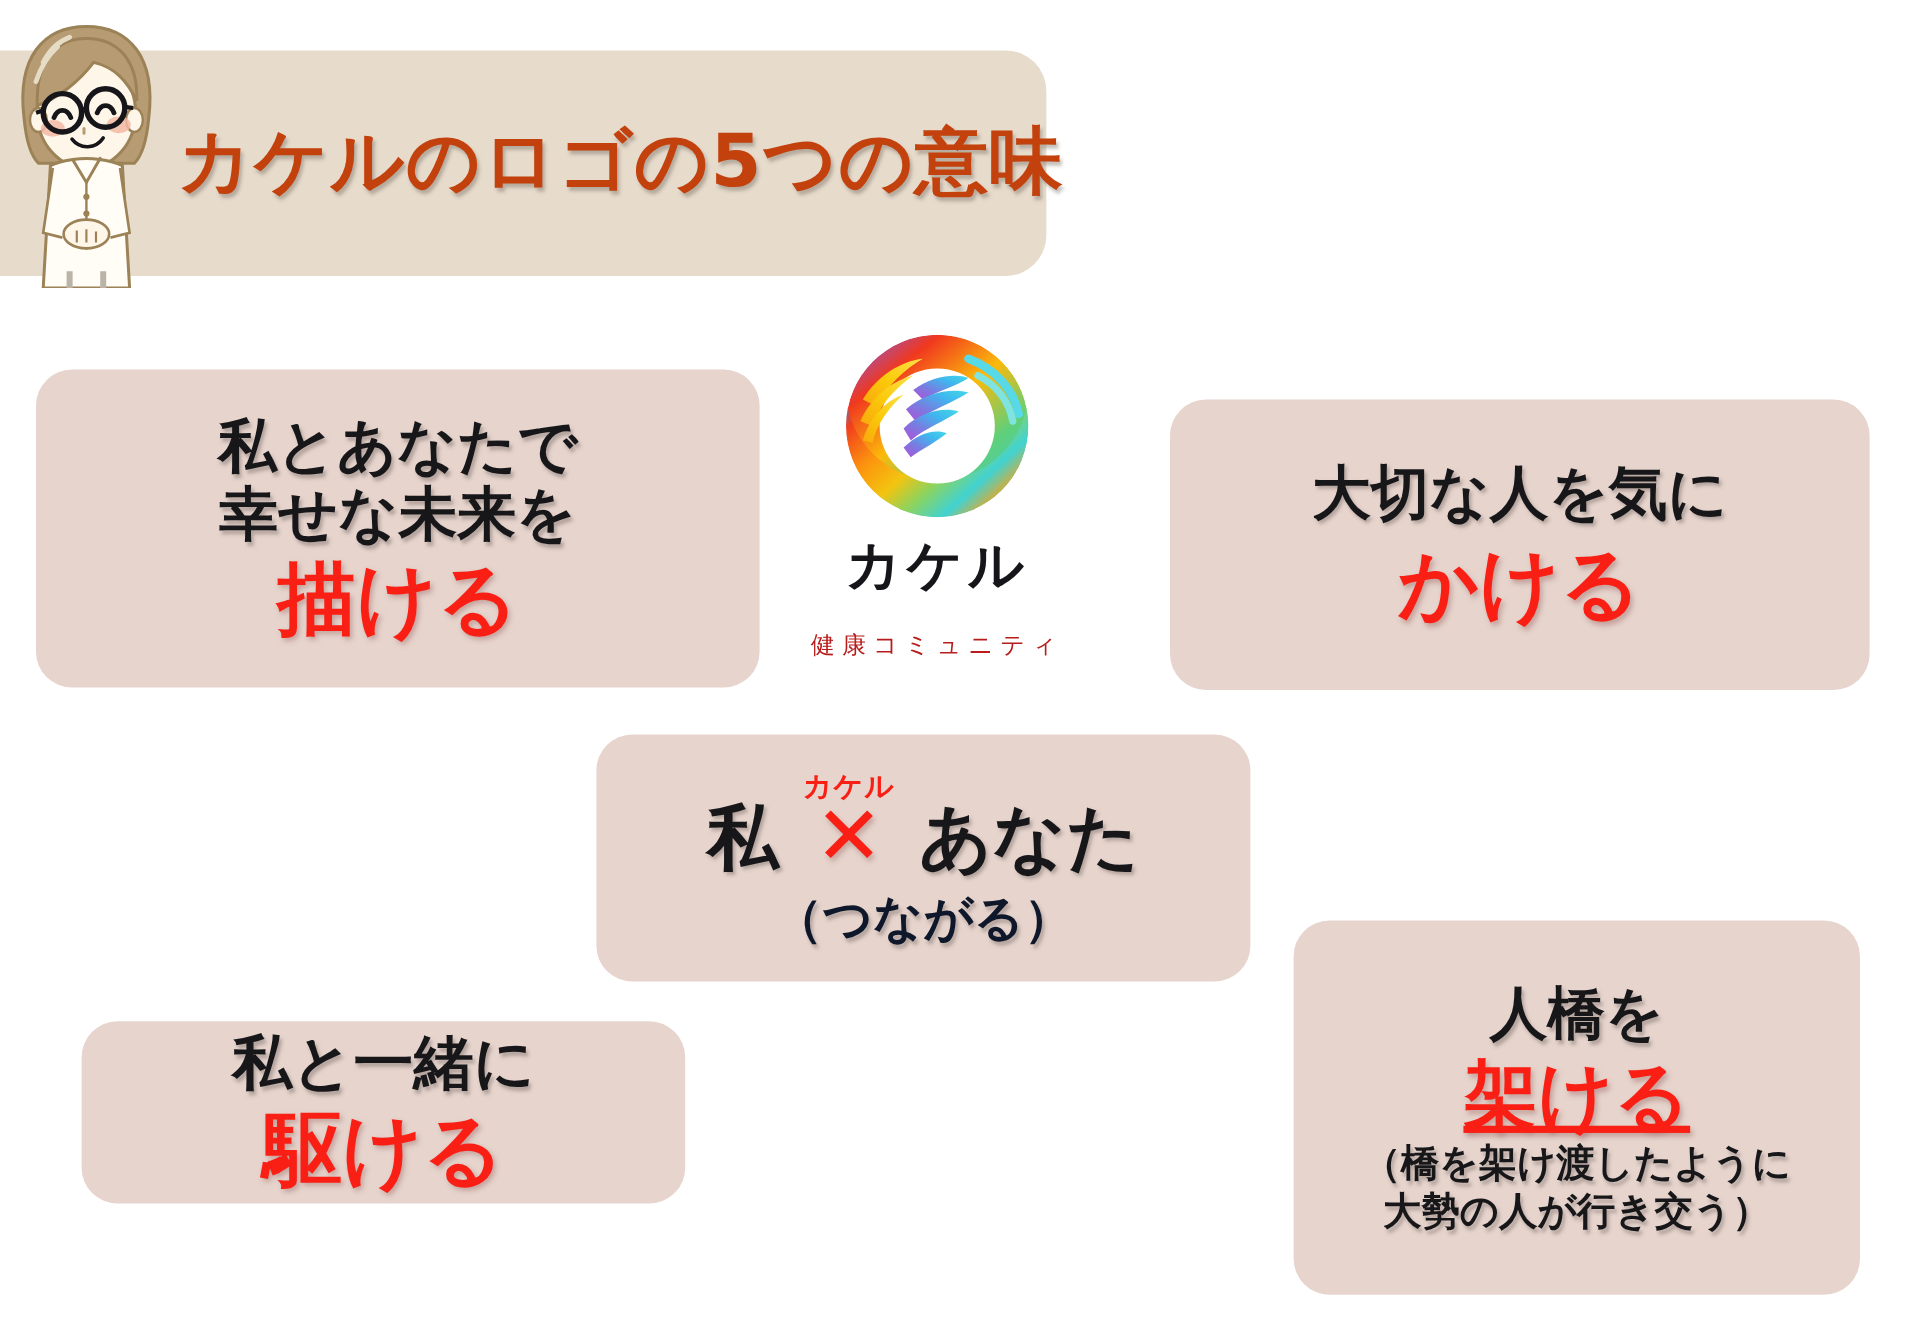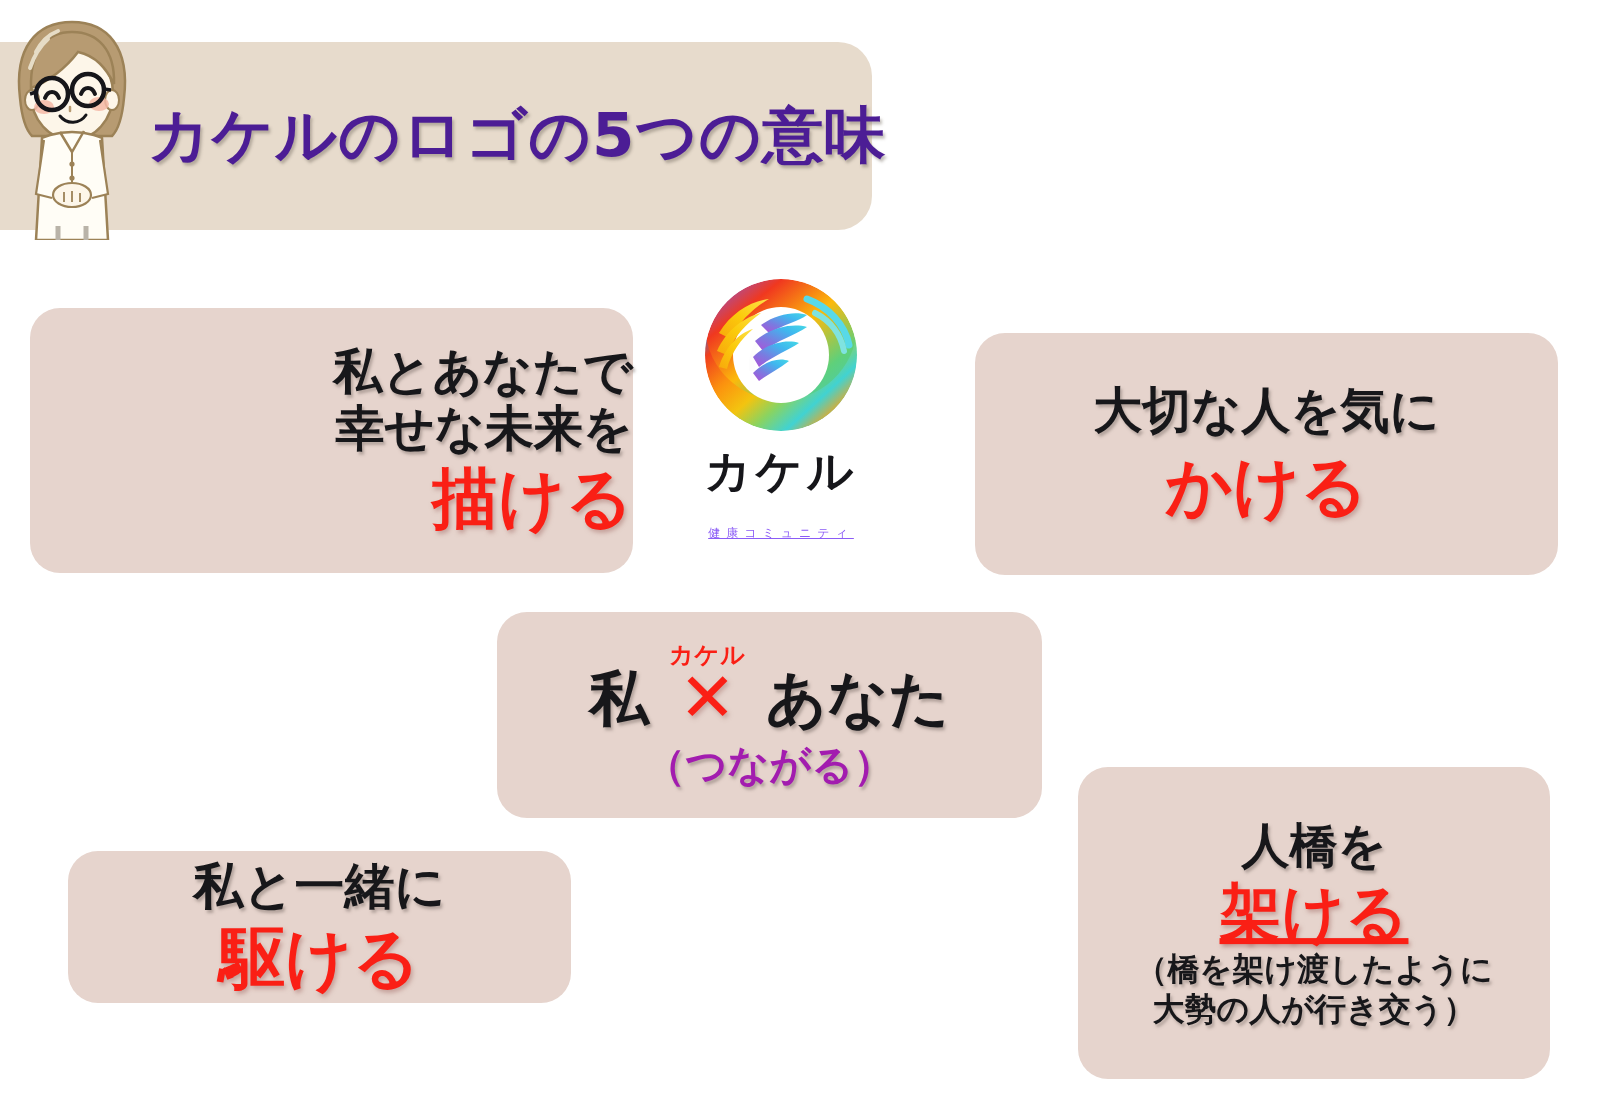--- a/index.html
+++ b/index.html
@@ -25,21 +25,21 @@
     background: #e7dbcc;
     border-radius: 0 34px 34px 0;
   }
   .title-text {
     position: absolute;
     left: 148px;
     top: 104px;
     width: 720px;
     font-size: 61px;
     font-weight: bold;
-    color: #4c1d95;
+    color: #c2410c;
     letter-spacing: 1px;
     line-height: 1;
     white-space: nowrap;
     text-shadow: 2px 3px 3px rgba(120,110,100,0.45);
   }
 
   
   .character {
     position: absolute;
     left: 2px;
@@ -71,21 +71,21 @@
     white-space: nowrap;
     text-shadow: 2px 3px 3px rgba(130,115,110,0.5);
   }
   .ln.red {
     color: #fa1f15;
     text-shadow: 2px 3px 4px rgba(170,120,115,0.55);
   }
 
   
   #box-draw       { left: 30px;   top: 308px; width: 603px; height: 265px; }
-  #box-draw .ln   { font-size: 49px; text-align: right; }
+  #box-draw .ln   { font-size: 49px; }
   #box-draw .ln.red { font-size: 66px; margin-top: 2px; }
 
   
   #box-care       { left: 975px;  top: 333px; width: 583px; height: 242px; padding-left: 16px; }
   #box-care .ln   { font-size: 49px; }
   #box-care .ln.red { font-size: 66px; margin-top: 8px; }
 
   
   #box-connect    { left: 497px;  top: 612px; width: 545px; height: 206px; }
   .connect-main {
@@ -120,21 +120,21 @@
     font-weight: bold;
     color: #fa1f15;
     line-height: 0.88;
     text-shadow: 2px 3px 4px rgba(170,120,115,0.5);
   }
   .connect-sub {
     display: block;
     text-align: center;
     font-size: 41px;
     font-weight: bold;
-    color: #a21caf;
+    color: #0f172a;
     margin-top: 10px;
     text-shadow: 2px 3px 3px rgba(130,115,110,0.5);
   }
 
   
   #box-run        { left: 68px;   top: 851px; width: 503px; height: 152px; }
   #box-run .ln    { font-size: 50px; }
   #box-run .ln.red { font-size: 66px; margin-top: 4px; }
 
   
@@ -169,25 +169,24 @@
     font-weight: bold;
     color: #16161a;
     letter-spacing: 4px;
     line-height: 1;
   }
   .logo-tagline {
     position: absolute;
     left: 0;
     right: 0;
     top: 282px;
-    font-size: 12px;
-    color: #8b5cf6;
+    font-size: 20px;
+    color: #b91c1c;
     letter-spacing: 6px;
     line-height: 1;
-    text-decoration: underline;
   }
 </style>
 </head>
 <body>
 
 <div class="title-banner"></div>
 <div class="title-text">カケルのロゴの5つの意味</div>
 
 <div class="character">
   <svg viewBox="0 0 140 228" width="140" height="228" xmlns="http://www.w3.org/2000/svg">

